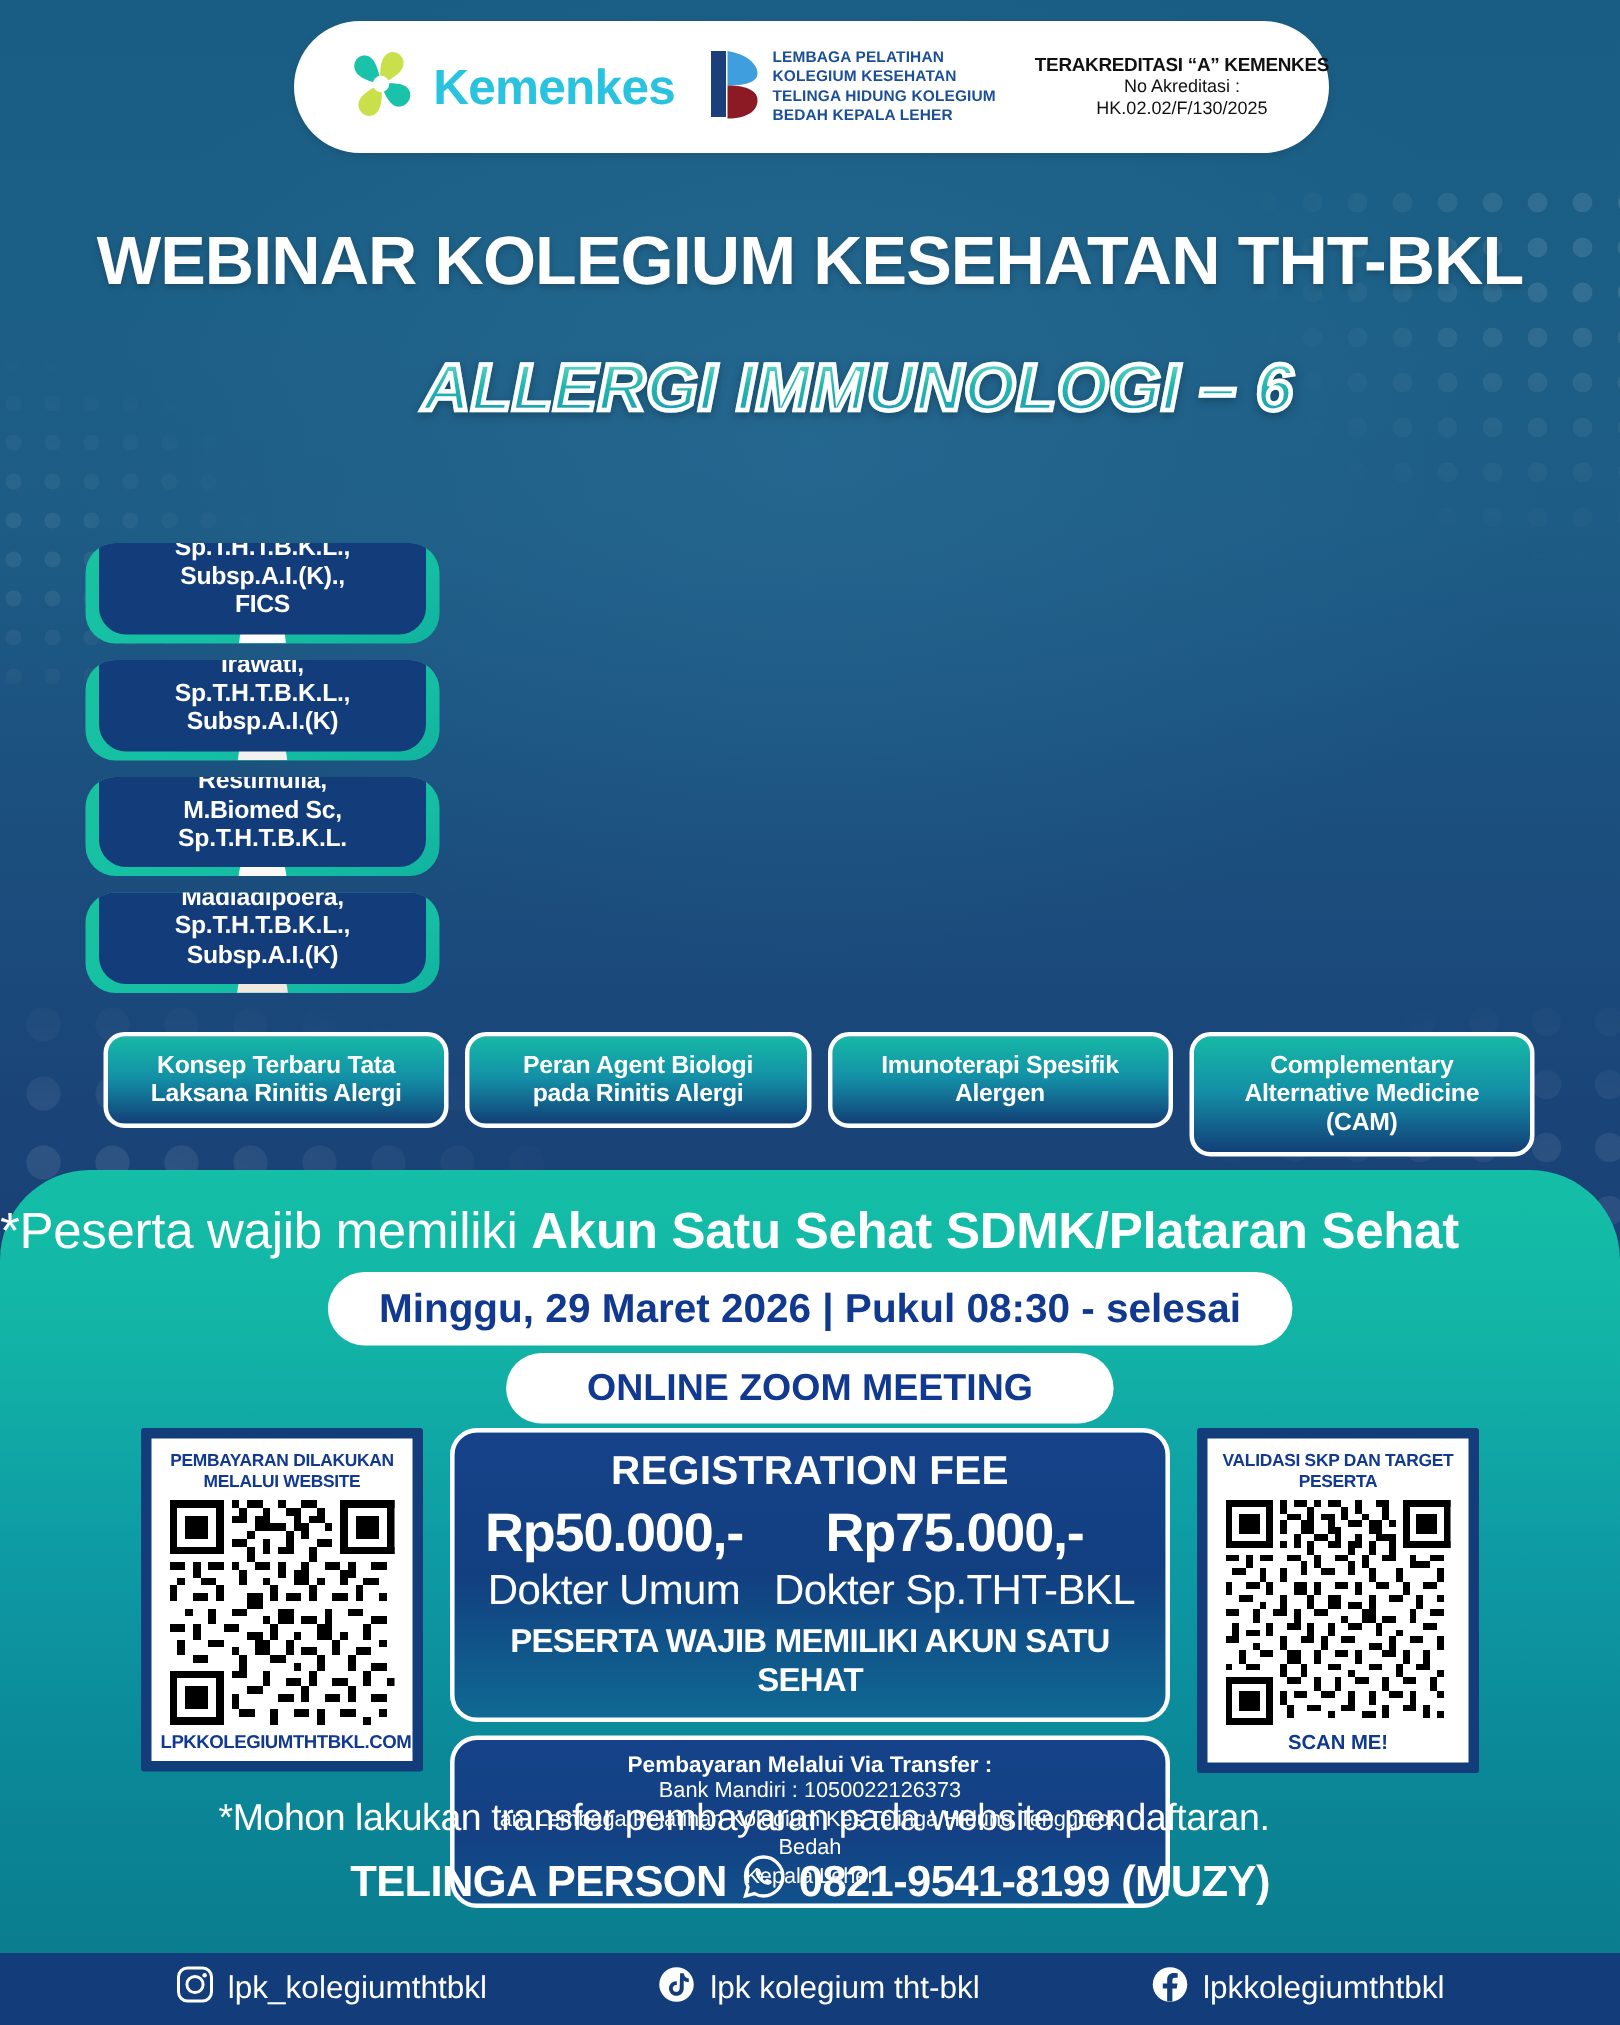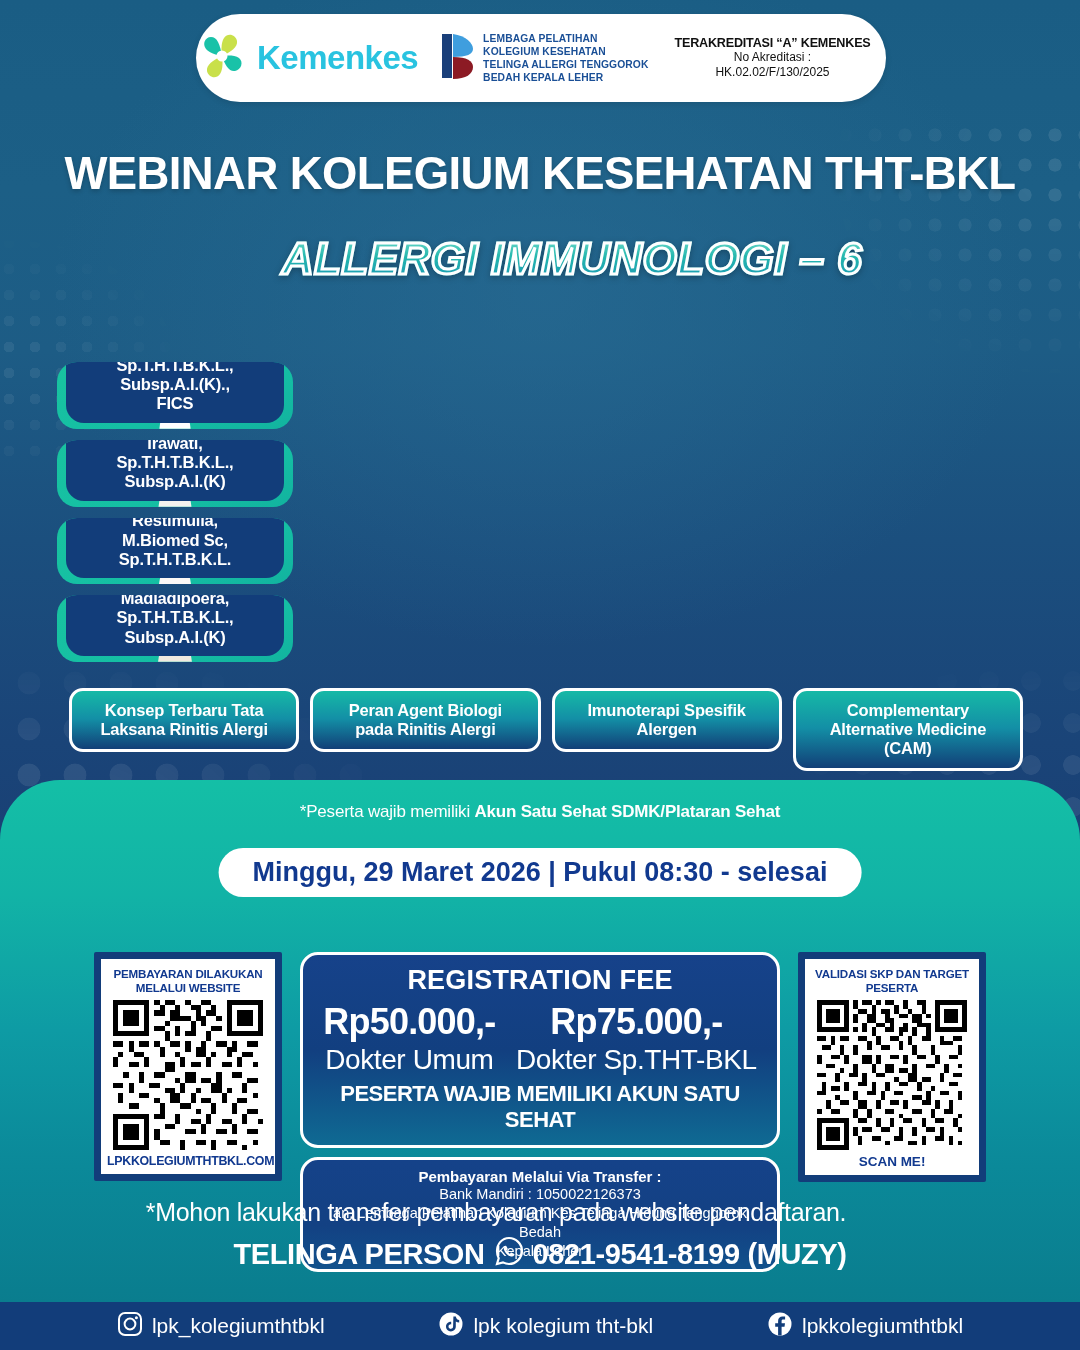--- a/index.html
+++ b/index.html
@@ -49,21 +49,21 @@
     -webkit-mask-image: radial-gradient(ellipse at 82% 55%, #000 18%, transparent 76%);
             mask-image: radial-gradient(ellipse at 82% 55%, #000 18%, transparent 76%);
   }
 
   
   .header-bar {
     position: absolute; top: 14px; left: 196px;
     width: 690px; height: 88px;
     background: #ffffff;
     border-radius: 44px;
-    display: flex; align-items: center; justify-content: flex-start;
+    display: flex; align-items: center; justify-content: flex-end;
     gap: 22px;
     box-shadow: 0 2px 6px rgba(0,0,0,0.12);
   }
   .kemenkes { display: flex; align-items: center; gap: 9px; }
   .kemenkes-word {
     font-size: 33px; font-weight: bold; color: #29c3e0;
     letter-spacing: -0.5px;
   }
   .lpk-logo { display: flex; align-items: center; gap: 7px; }
   .lpk-text {
@@ -141,21 +141,21 @@
   
   .teal-panel {
     position: absolute; left: 0; bottom: 48px;
     width: 1080px; height: 522px;
     background: linear-gradient(180deg, #14bfa6 0%, #12b3a6 22%, #0e9ba4 48%, #0b8a9a 72%, #0a7d8e 100%);
     border-radius: 60px 60px 0 0;
   }
 
   .note-top {
     position: absolute; top: 22px; left: 0; width: 1080px;
-    text-align: center; color: #fff; font-size: 17px;
+    color: #fff; font-size: 34px;
     letter-spacing: -0.2px;
   }
   .note-top b { font-weight: bold; }
 
   .pill-white {
     position: absolute; left: 50%; transform: translateX(-50%);
     background: #fff; border-radius: 30px;
     color: #11398f; font-weight: bold; text-align: center;
     white-space: nowrap;
   }
@@ -252,21 +252,21 @@
       <span>
         <svg width="36" height="52" viewBox="0 0 36 52">
           <path d="M2 4 h10 v44 H2 z" fill="#1a3f7a"></path>
           <path d="M13 4 C26 6 33 13 33 19 C33 24 27 27 13 27 Z" fill="#3f9ede"></path>
           <path d="M13 27 C27 27 33 31 33 37 C33 44 26 49 13 49 Z" fill="#8c1a24"></path>
         </svg>
       </span>
       <div class="lpk-text">
         <div>LEMBAGA PELATIHAN</div>
         <div>KOLEGIUM KESEHATAN</div>
-        <div>TELINGA ALLERGI TENGGOROK</div>
+        <div>TELINGA HIDUNG KOLEGIUM</div>
         <div>BEDAH KEPALA LEHER</div>
       </div>
     </div>
 
     <div class="akred">
       <div class="a1">TERAKREDITASI “A” KEMENKES</div>
       <div class="a2">No Akreditasi :</div>
       <div class="a2">HK.02.02/F/130/2025</div>
     </div>
   </div>
@@ -369,20 +369,21 @@
     <div class="topic">Complementary<br>Alternative Medicine<br>(CAM)</div>
   </div>
 
   <div class="teal-panel">
 
     <div class="note-top">
       <span>*Peserta wajib memiliki </span><b>Akun Satu Sehat SDMK/Plataran Sehat</b>
     </div>
 
     <div class="pill-white pill-date">Minggu, 29 Maret 2026 | Pukul 08:30 - selesai</div>
+    <div class="pill-white pill-zoom">ONLINE ZOOM MEETING</div>
 
     <div class="midrow">
 
       <div class="qr-card">
         <div class="qr-inner">
           <div class="qr-cap">PEMBAYARAN DILAKUKAN<br>MELALUI WEBSITE</div>
           <svg class="qr-img" viewBox="0 0 29 29" shape-rendering="crispEdges">
             <rect width="29" height="29" fill="#fff"></rect>
             <g fill="#000">
               <rect x="0" y="0" width="7" height="1"></rect>

